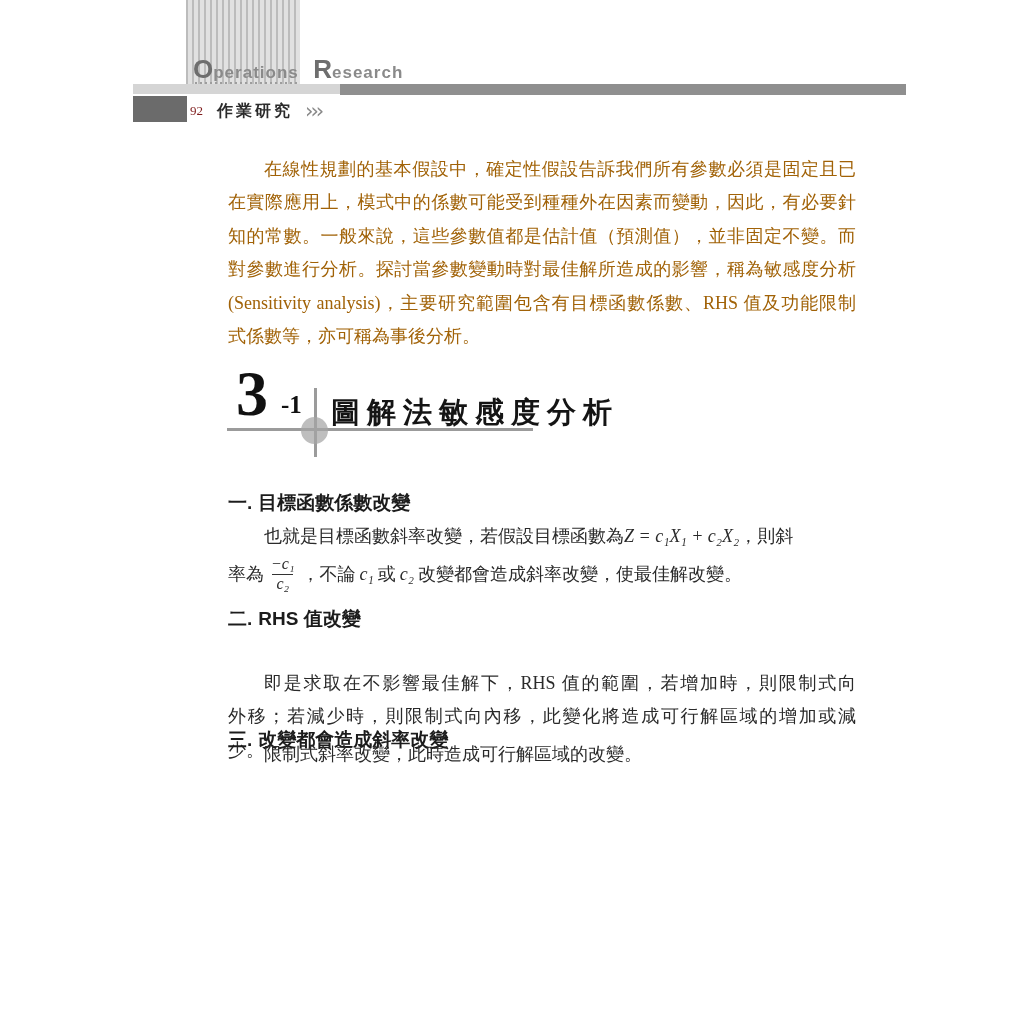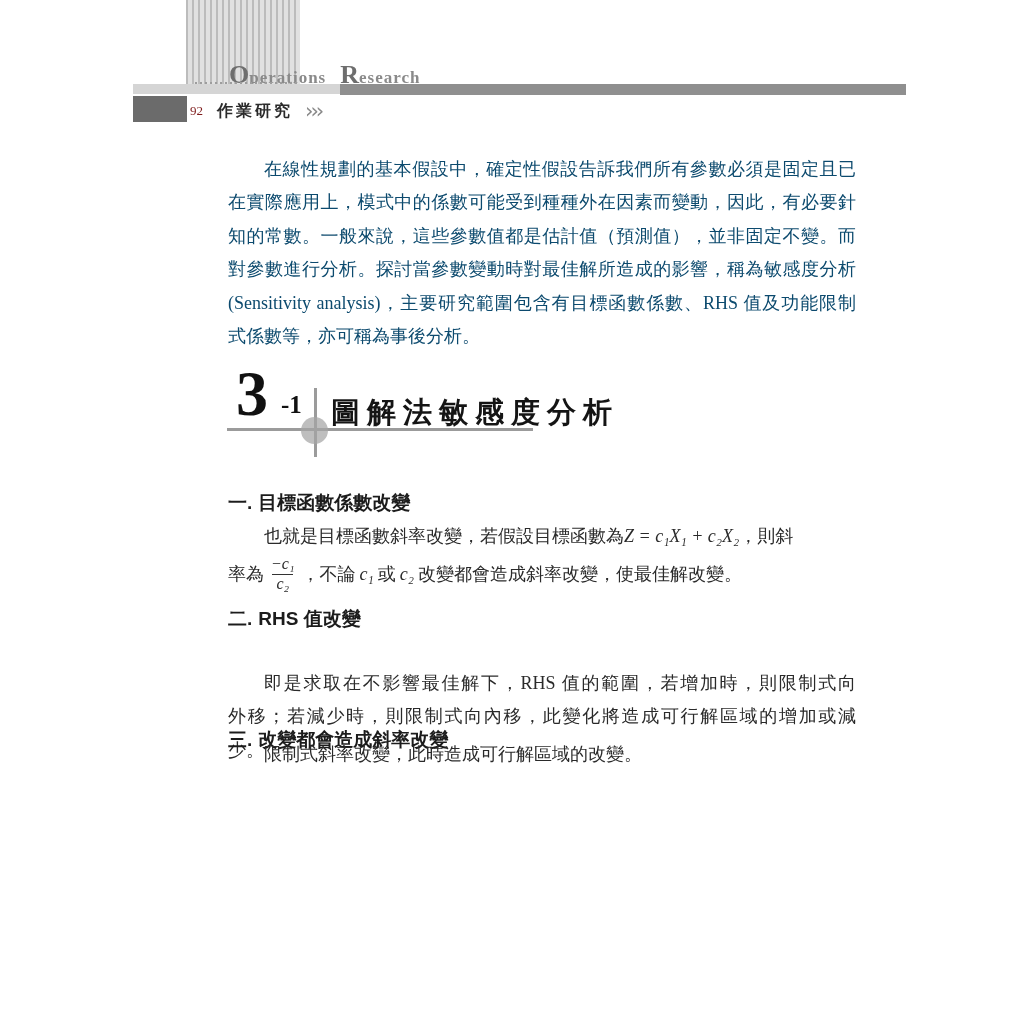--- a/index.html
+++ b/index.html
@@ -2,39 +2,39 @@
 <html><head>
 <meta charset="utf-8">
 <style>
   * { margin:0; padding:0; box-sizing:border-box; }
   body { background:#fff; font-family:"Liberation Serif","DejaVu Serif",serif; }
   .page { position:relative; width:1024px; height:1024px; background:#ffffff; overflow:hidden; color:#2e2e2e; }
 
   
   .stripe-block { position:absolute; left:186px; top:0; width:114px; height:86px;
     background:repeating-linear-gradient(90deg,#bcbcbc 0 2px,#e1e1e1 2px 6px); }
-  .brand { position:absolute; left:193px; top:60px; width:400px; height:30px;
-    font-family:Liberation Serif, serif; font-weight:bold; color:#8a8a8a; white-space:nowrap;padding-left:36px; }
+  .brand { position:absolute; left:193px; top:54px; width:400px; height:30px;
+    font-family:Liberation Sans, sans-serif; font-weight:bold; color:#8a8a8a; white-space:nowrap; }
   .brand .initial { font-size:26px; color:#6e6e6e; }
   .brand .rest { font-size:17px; letter-spacing:1px; }
   .brand .word2 { margin-left:10px; }
   .microtext { position:absolute; left:195px; top:82px; width:104px; height:3px;
     background:repeating-linear-gradient(90deg,#9d9d9d 0 2px,transparent 2px 5px); }
   .bar-light { position:absolute; left:133px; top:84px; width:207px; height:10px; background:#d5d5d5; }
   .bar-dark  { position:absolute; left:340px; top:84px; width:566px; height:11px; background:#8f8f8f; }
   .page-num-block { position:absolute; left:133px; top:96px; width:54px; height:26px; background:#6b6b6b; }
   .running-head { position:absolute; left:190px; top:99px; height:24px; display:flex; align-items:center; }
   .running-head .pagenum { font-size:13px; color:#7f1d1d; font-family:"Liberation Serif",serif; }
   .running-head .booktitle { font-size:16px; font-family:"Liberation Sans",sans-serif; font-weight:600;
     color:#2b2b2b; letter-spacing:3px; margin-left:14px; }
   .running-head .chevrons { font-size:21px; color:#8a8a8a; margin-left:12px; letter-spacing:-3px;
     font-family:"DejaVu Sans",sans-serif; line-height:1; }
 
   
-  .intro { position:absolute; left:228px; top:153px; width:628px; font-size:18px; line-height:33.4px; color:#0c4a6e; }
+  .intro { position:absolute; left:228px; top:153px; width:628px; font-size:18px; line-height:33.4px; color:#a16207; }
   .jline { text-align:justify; text-align-last:justify; text-justify:inter-character; }
   .indent { text-indent:36px; }
 
   
   .sec-rule-h { position:absolute; left:227px; top:428px; width:306px; height:2.5px; background:#9b9b9b; }
   .sec-rule-v { position:absolute; left:314px; top:388px; width:2.5px; height:69px; background:#9b9b9b; }
   .sec-circle { position:absolute; left:301px; top:417px; width:27px; height:27px; border-radius:50%;
     background:#a5a5a5; opacity:.72; }
   .sec-num-big { position:absolute; left:236px; top:368px; font-size:64px; line-height:52px;
     font-weight:bold; font-family:"Liberation Serif",serif; color:#111; }

